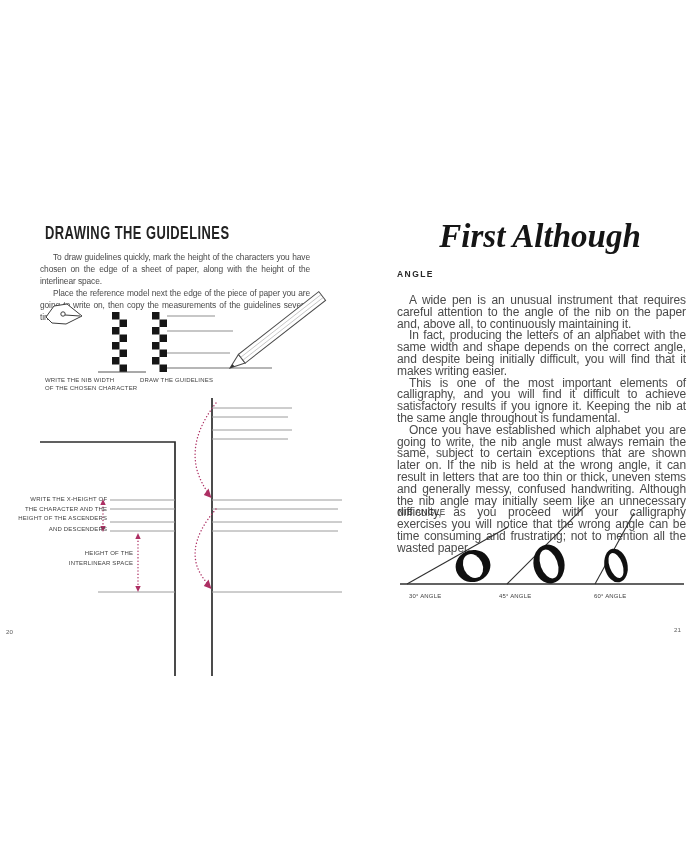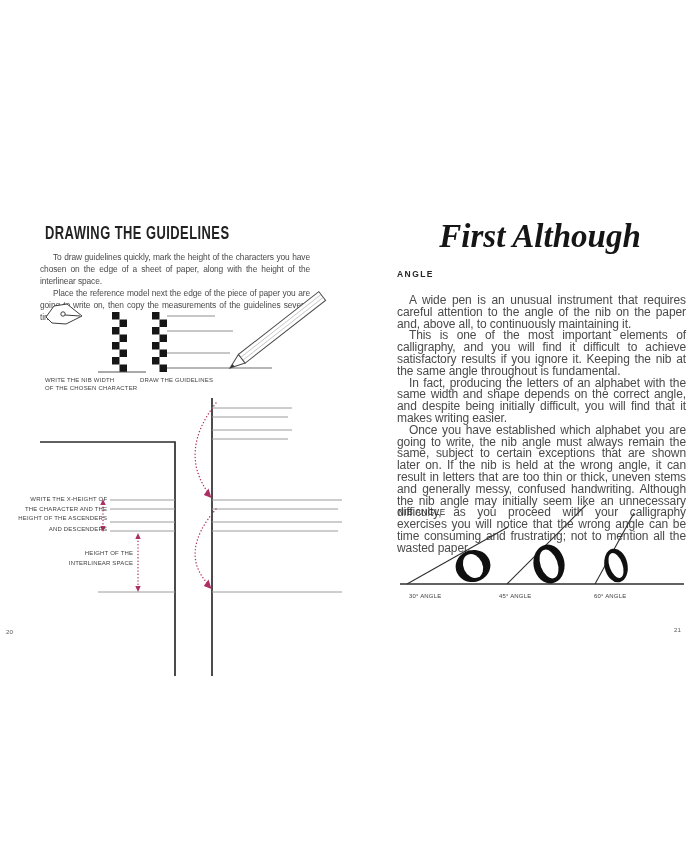--- a/index.html
+++ b/index.html
@@ -152,22 +152,22 @@
     <div>HEIGHT OF THE</div>
     <div>INTERLINEAR SPACE</div>
   </div>
 
   <h1 class="rp-title">First Although</h1>
 
   <div class="rp-section">ANGLE</div>
 
   <div class="rp-body">
     <p>A wide pen is an unusual instrument that requires careful attention to the angle of the nib on the paper and, above all, to continuously maintaining it.</p>
+    <p>In fact, producing the letters of an alphabet with the same width and shape depends on the correct angle, and despite being initially difficult, you will find that it makes writing easier.</p>
     <p>This is one of the most important elements of calligraphy, and you will find it difficult to achieve satisfactory results if you ignore it. Keeping the nib at the same angle throughout is fundamental.</p>
-    <p>In fact, producing the letters of an alphabet with the same width and shape depends on the correct angle, and despite being initially difficult, you will find that it makes writing easier.</p>
     <p>Once you have established which alphabet you are going to write, the nib angle must always remain the same, subject to certain exceptions that are shown later on. If the nib is held at the wrong angle, it can result in letters that are too thin or thick, uneven stems and generally messy, confused handwriting. Although the nib angle may initially seem like an unnecessary difficulty, as you proceed with your calligraphy exercises you will notice that the wrong angle can be time consuming and frustrating; not to mention all the wasted paper.</p>
   </div>
 
   <div class="hand lbl-nibangle">NIB ANGLE</div>
 
   <svg class="fig fig3" viewBox="0 0 295 102">
     <line x1="5" y1="90" x2="289" y2="90" stroke="#2f2f2f" stroke-width="1.3"></line>
     <line x1="12" y1="90" x2="113" y2="33" stroke="#2f2f2f" stroke-width="1.1"></line>
     <line x1="112" y1="90" x2="191" y2="11" stroke="#2f2f2f" stroke-width="1.1"></line>
     <line x1="200" y1="90" x2="239" y2="19" stroke="#2f2f2f" stroke-width="1.1"></line>

